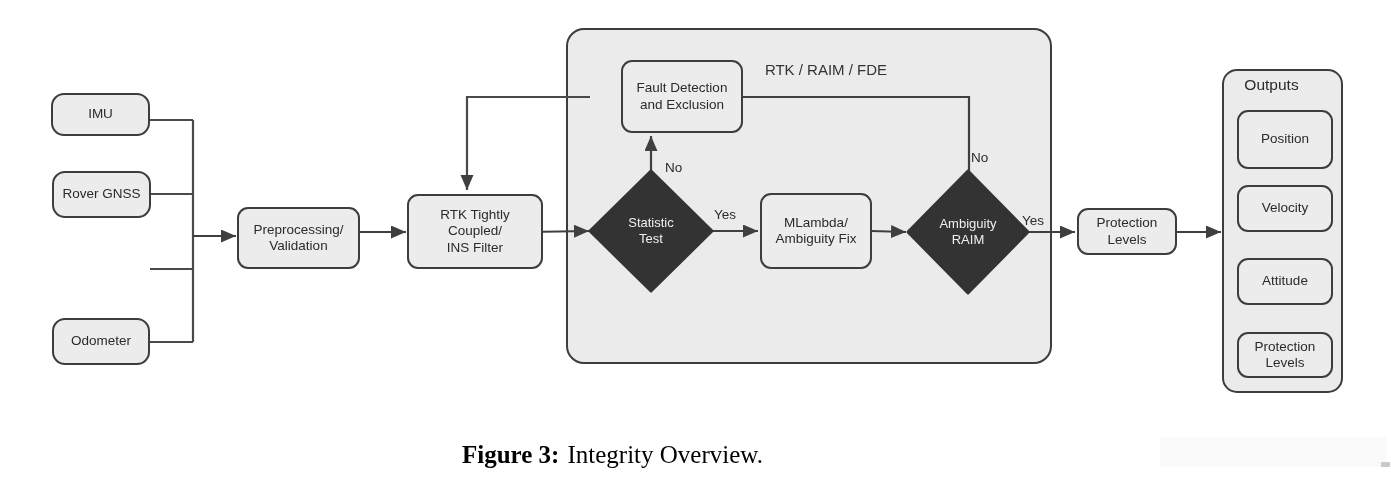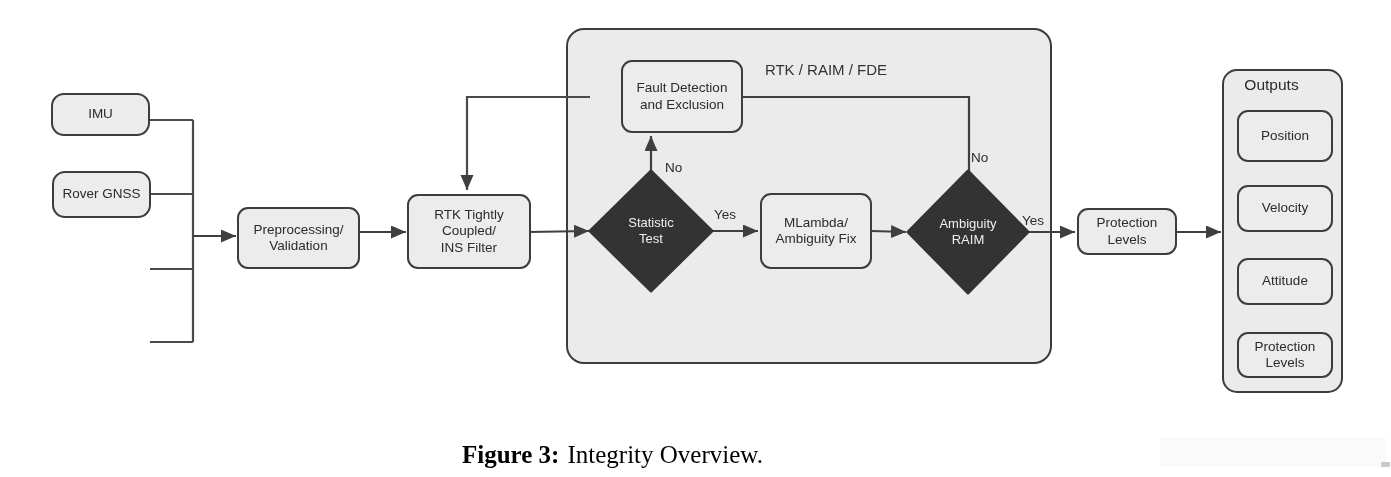--- a/index.html
+++ b/index.html
@@ -92,44 +92,45 @@
     <polyline points="969,171 969,97 716,97" fill="none" stroke="#3f3f3f" stroke-width="2.2" marker-end="url(#ah)"></polyline>
 
     <polyline points="590,97 467,97 467,190" fill="none" stroke="#4a4a4a" stroke-width="2.2" marker-end="url(#ah)"></polyline>
 
     <polygon points="651,171 712,231 651,291 590,231" fill="#333333" stroke="#333333" stroke-width="3" stroke-linejoin="round"></polygon>
     <polygon points="968,171 1028,232 968,293 908,232" fill="#333333" stroke="#333333" stroke-width="3" stroke-linejoin="round"></polygon>
   </svg>
 
   <div class="box src" style="left:51px;top:93px;width:99px;height:43px;">IMU</div>
   <div class="box src" style="left:52px;top:171px;width:99px;height:47px;">Rover GNSS</div>
+  <div class="box src" style="left:52px;top:318px;width:98px;height:47px;">Odometer</div>
 
   <div class="box" style="left:237px;top:207px;width:123px;height:62px;">Preprocessing/
 Validation</div>
-  <div class="box" style="left:407px;top:194px;width:124px;height:75px;">RTK Tightly
+  <div class="box" style="left:407px;top:194px;width:136px;height:75px;">RTK Tightly
 Coupled/
 INS Filter</div>
   <div class="box" style="left:621px;top:60px;width:122px;height:73px;">Fault Detection
 and Exclusion</div>
   <div class="box" style="left:760px;top:193px;width:112px;height:76px;">MLambda/
 Ambiguity Fix</div>
   <div class="box" style="left:1077px;top:208px;width:100px;height:47px;">Protection
 Levels</div>
 
   <div class="diamond-label" style="left:596px;top:213px;width:110px;height:36px;">Statistic
 Test</div>
   <div class="diamond-label" style="left:913px;top:214px;width:110px;height:36px;">Ambiguity
 RAIM</div>
 
   <div class="floating-label" style="left:665px;top:160px;">No</div>
   <div class="floating-label" style="left:714px;top:207px;">Yes</div>
   <div class="floating-label" style="left:971px;top:150px;">No</div>
   <div class="floating-label" style="left:1022px;top:213px;">Yes</div>
 
-  <div class="box" style="left:1237px;top:110px;width:96px;height:52px;">Position</div>
+  <div class="box" style="left:1237px;top:110px;width:96px;height:59px;">Position</div>
   <div class="box" style="left:1237px;top:185px;width:96px;height:47px;">Velocity</div>
   <div class="box" style="left:1237px;top:258px;width:96px;height:47px;">Attitude</div>
   <div class="box" style="left:1237px;top:332px;width:96px;height:46px;">Protection
 Levels</div>
 
   <div class="caption">
     <span class="cap-label">Figure 3:</span><span class="cap-text">Integrity Overview.</span>
   </div>
 
 </div>

